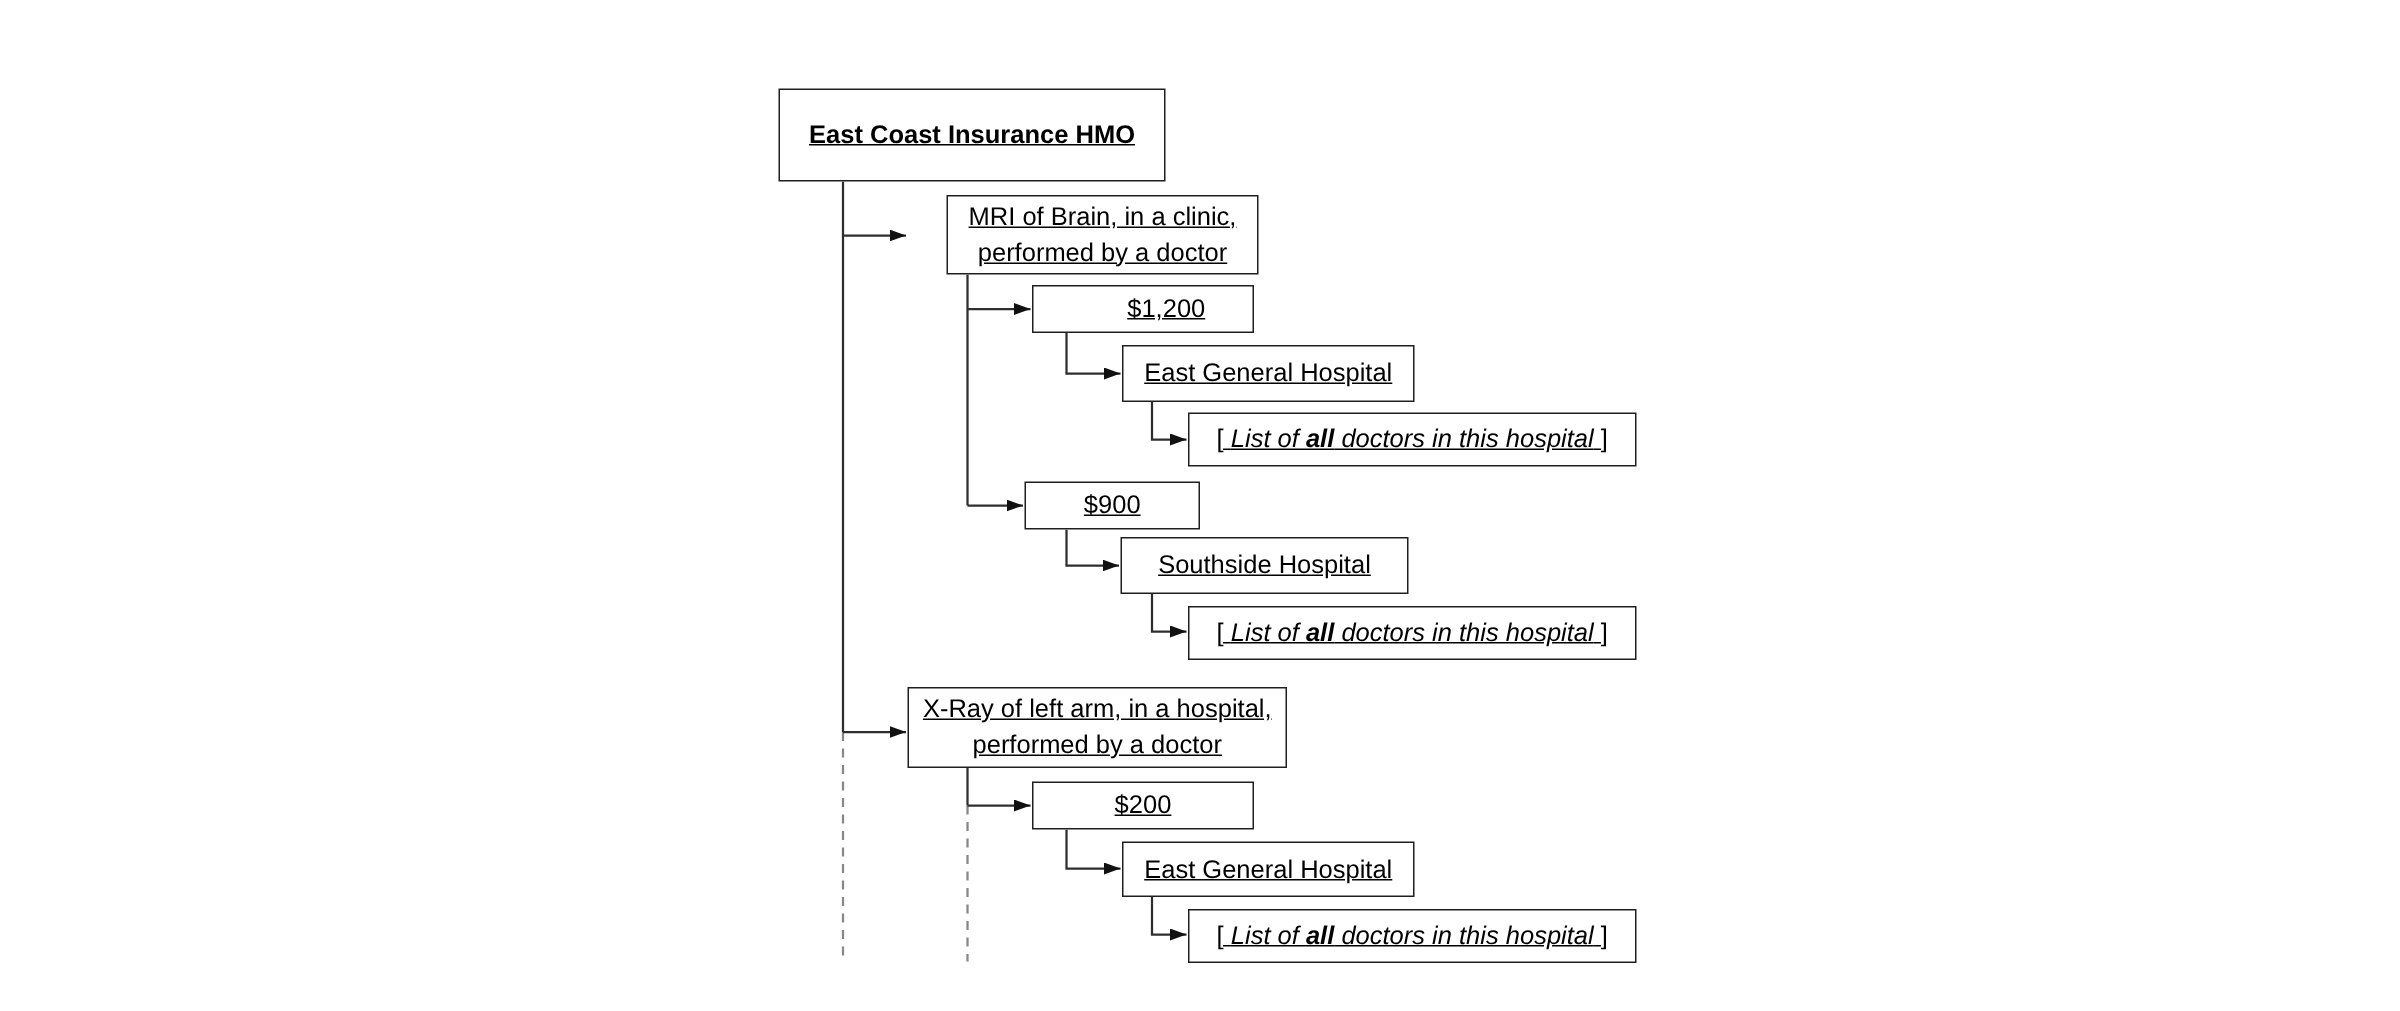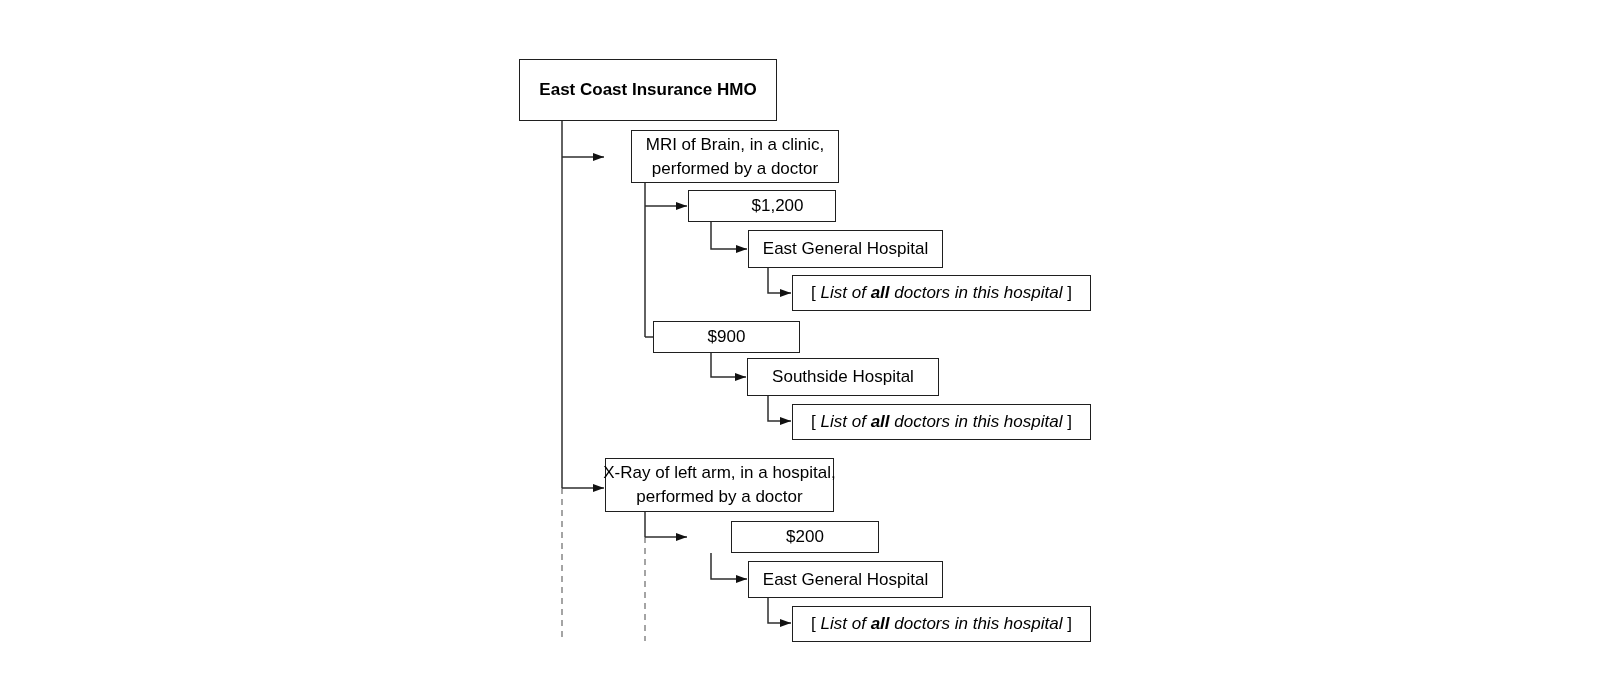--- a/index.html
+++ b/index.html
@@ -29,20 +29,21 @@
     border: 1.5px solid #1f1f1f;
     display: flex;
     flex-direction: column;
     align-items: center;
     justify-content: center;
     text-align: center;
     font-size: 17px;
     line-height: 24px;
     color: #000000;
     white-space: nowrap;
+    text-decoration: underline;
   }
   .node.bold { font-weight: bold; }
   .conn { stroke: #2e2e2e; stroke-width: 1.5; fill: none; }
   .conn.dashed { stroke: #878787; stroke-dasharray: 6 5; }
   .arrowhead { fill: #111111; }
 </style>
 </head>
 <body>
 
 <div id="canvas">
@@ -92,38 +93,38 @@
   </div>
 
   <div class="node" style="left:748px; top:230px; width:195px; height:38px;">
     <div>East General Hospital</div>
   </div>
 
   <div class="node" style="left:792px; top:275px; width:299px; height:36px;">
     <div><span>[ </span><i>List of </i><i style="font-weight:bold">all</i><i> doctors in this hospital</i><span> ]</span></div>
   </div>
 
-  <div class="node" style="left:653px; top:321px; width:147px; height:32px;">
+  <div class="node" style="left:683px; top:321px; width:117px; height:32px;">
     <div>$900</div>
   </div>
 
   <div class="node" style="left:747px; top:358px; width:192px; height:38px;">
     <div>Southside Hospital</div>
   </div>
 
   <div class="node" style="left:792px; top:404px; width:299px; height:36px;">
     <div><span>[ </span><i>List of </i><i style="font-weight:bold">all</i><i> doctors in this hospital</i><span> ]</span></div>
   </div>
 
-  <div class="node" style="left:605px; top:458px; width:229px; height:54px;">
+  <div class="node" style="left:605px; top:458px; width:253px; height:54px;">
     <div>X-Ray of left arm, in a hospital,</div>
     <div>performed by a doctor</div>
   </div>
 
-  <div class="node" style="left:688px; top:521px; width:148px; height:32px;margin-left:43px;">
+  <div class="node" style="left:688px; top:521px; width:148px; height:32px;">
     <div>$200</div>
   </div>
 
   <div class="node" style="left:748px; top:561px; width:195px; height:37px;">
     <div>East General Hospital</div>
   </div>
 
   <div class="node" style="left:792px; top:606px; width:299px; height:36px;">
     <div><span>[ </span><i>List of </i><i style="font-weight:bold">all</i><i> doctors in this hospital</i><span> ]</span></div>
   </div>

